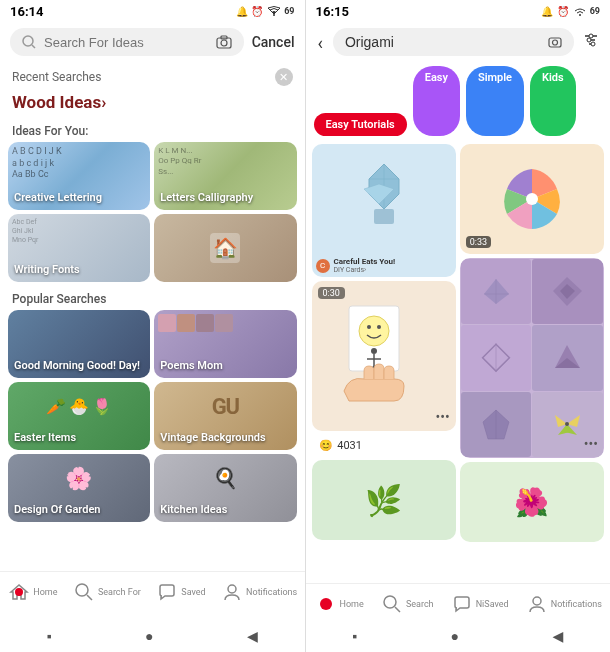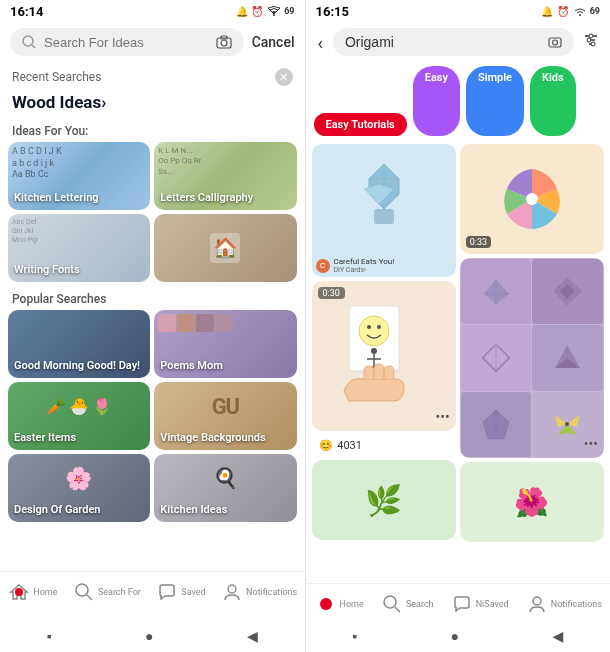--- a/index.html
+++ b/index.html
@@ -86,21 +86,21 @@
       justify-content: center;
       font-size: 11px;
       color: #fff;
       cursor: pointer;
     }
 
     .recent-item {
       padding: 4px 12px 6px;
       font-size: 17px;
       font-weight: bold;
-      color: #0f172a;
+      color: #7f1d1d;
       display: flex;
       align-items: center;
       gap: 4px;
     }
 
     .section-label {
       padding: 6px 12px 4px;
       font-size: 12px;
       color: #555;
       font-weight: 500;
@@ -423,21 +423,21 @@
     </div>
     <div class="recent-item">
       <span>Wood Ideas›</span>
     </div>
 
     <div class="section-label">Ideas For You:</div>
     <div class="grid-2col">
 
       <div class="grid-card card-creative">
         <div class="letter-pattern">A B C D I J K<br>a b c d i j k<br>Aa Bb Cc</div>
-        <div class="card-label">Kitchen Lettering</div>
+        <div class="card-label">Creative Lettering</div>
       </div>
 
       <div class="grid-card card-letters">
         <div class="letter-pattern" style="color:rgba(0,0,0,0.4); font-size:8px;">K L M N...<br>Oo Pp Qq Rr<br>Ss...</div>
         <div class="card-label">Letters Calligraphy</div>
       </div>
 
       <div class="grid-card card-writing">
         <div class="letter-pattern" style="color:rgba(0,0,0,0.3); font-size:7px; ">Abc Def<br>Ghi Jkl<br>Mno Pqr</div>
         <div class="card-label">Writing Fonts</div>
@@ -612,21 +612,21 @@
                 <polygon points="40,5 55,20 55,35 40,50 25,35 25,20" fill="#90c0d8" stroke="#7ab0c8" stroke-width="1"></polygon>
                 <line x1="40" y1="5" x2="40" y2="50" stroke="#7ab0c8" stroke-width="0.5"></line>
                 <line x1="25" y1="20" x2="55" y2="20" stroke="#7ab0c8" stroke-width="0.5"></line>
                 <polygon points="20,30 35,25 50,30 35,45" fill="#a8d4e8" stroke="#88b8d0" stroke-width="0.5"></polygon>
                 <rect x="30" y="50" width="20" height="15" rx="2" fill="#88b0c8" opacity="0.7"></rect>
               </svg>
             </div>
             <div class="pin-user">
               <div class="avatar-small" style="background:#e07040;">C</div>
               <div>
-                <div style="font-size:8px; font-weight:400; color:#333;">Careful Eats You!</div>
+                <div style="font-size:8px; font-weight:700; color:#333;">Careful Eats You!</div>
                 <div style="font-size:7px; color:#666;">DIY Cards›</div>
               </div>
             </div>
           </div>
 
           <div class="pin-card" style="background:#f5e8d8; position:relative;">
             <div class="play-badge">
               <span>0:30</span>
             </div>
             <div style="height:150px; display:flex; align-items:center; justify-content:center;">

